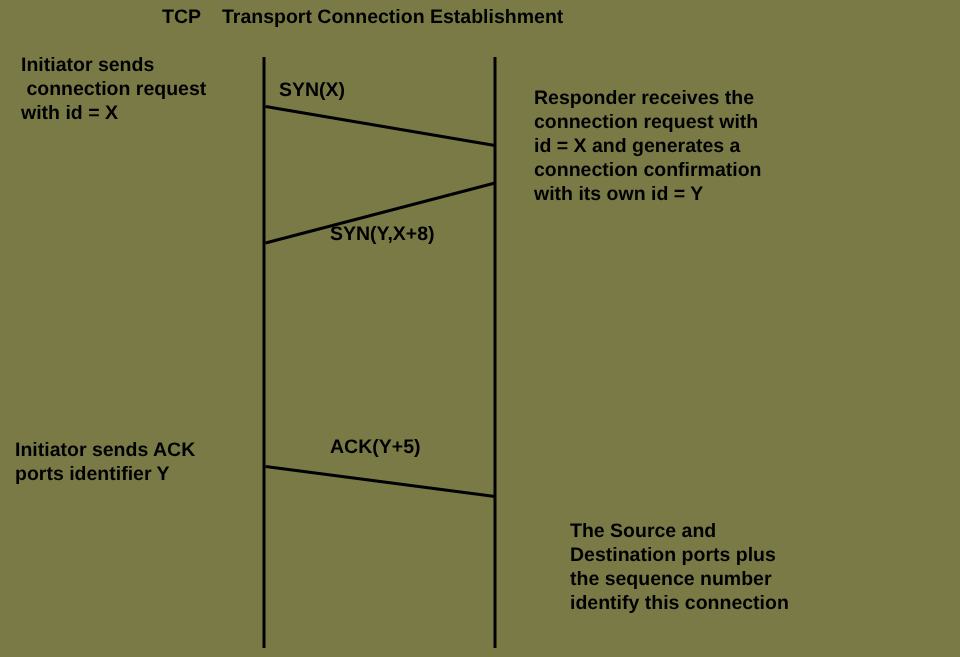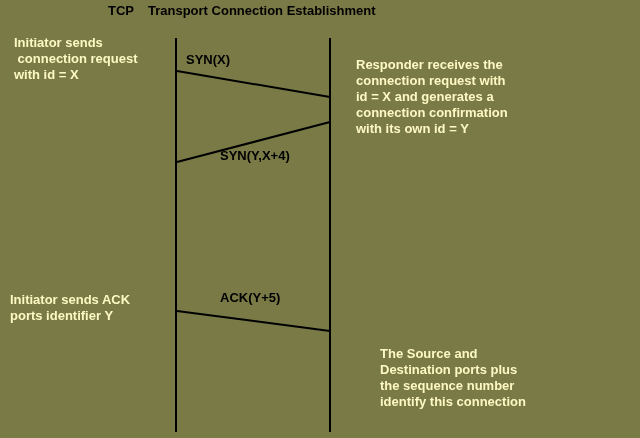--- a/index.html
+++ b/index.html
@@ -14,21 +14,21 @@
     font-family: "Liberation Sans", sans-serif;
     overflow: hidden;
   }
   .txt {
     position: absolute;
     font-size: 13px;
     font-weight: bold;
     line-height: 16px;
     white-space: pre;
   }
-  .light { color: #fef9c3; }
+  .light { color: #000000; }
   .dark  { color: #000000; }
   svg.diagram {
     position: absolute;
     left: 0; top: 0;
     width: 640px;
     height: 438px;
   }
 </style>
 </head>
 <body>
@@ -40,21 +40,21 @@
 
   <svg class="diagram" viewBox="0 0 640 438" xmlns="http://www.w3.org/2000/svg">
     <line x1="176" y1="38" x2="176" y2="432" stroke="#000000" stroke-width="2"></line>
     <line x1="330" y1="38" x2="330" y2="432" stroke="#000000" stroke-width="2"></line>
     <line x1="177" y1="71" x2="330" y2="97" stroke="#000000" stroke-width="2"></line>
     <line x1="330" y1="122" x2="177" y2="162" stroke="#000000" stroke-width="2"></line>
     <line x1="177" y1="311" x2="330" y2="331" stroke="#000000" stroke-width="2"></line>
   </svg>
 
   <div class="txt dark" style="left:186px; top:52px;">SYN(X)</div>
-  <div class="txt dark" style="left:220px; top:148px;">SYN(Y,X+4)</div>
+  <div class="txt dark" style="left:220px; top:148px;">SYN(Y,X+8)</div>
   <div class="txt dark" style="left:220px; top:290px;">ACK(Y+5)</div>
 
   <div class="txt light" style="left:14px; top:35px;">Initiator sends
  connection request
 with id = X</div>
   <div class="txt light" style="left:10px; top:292px;">Initiator sends ACK
 ports identifier Y</div>
 
   <div class="txt light" style="left:356px; top:57px;">Responder receives the
 connection request with

